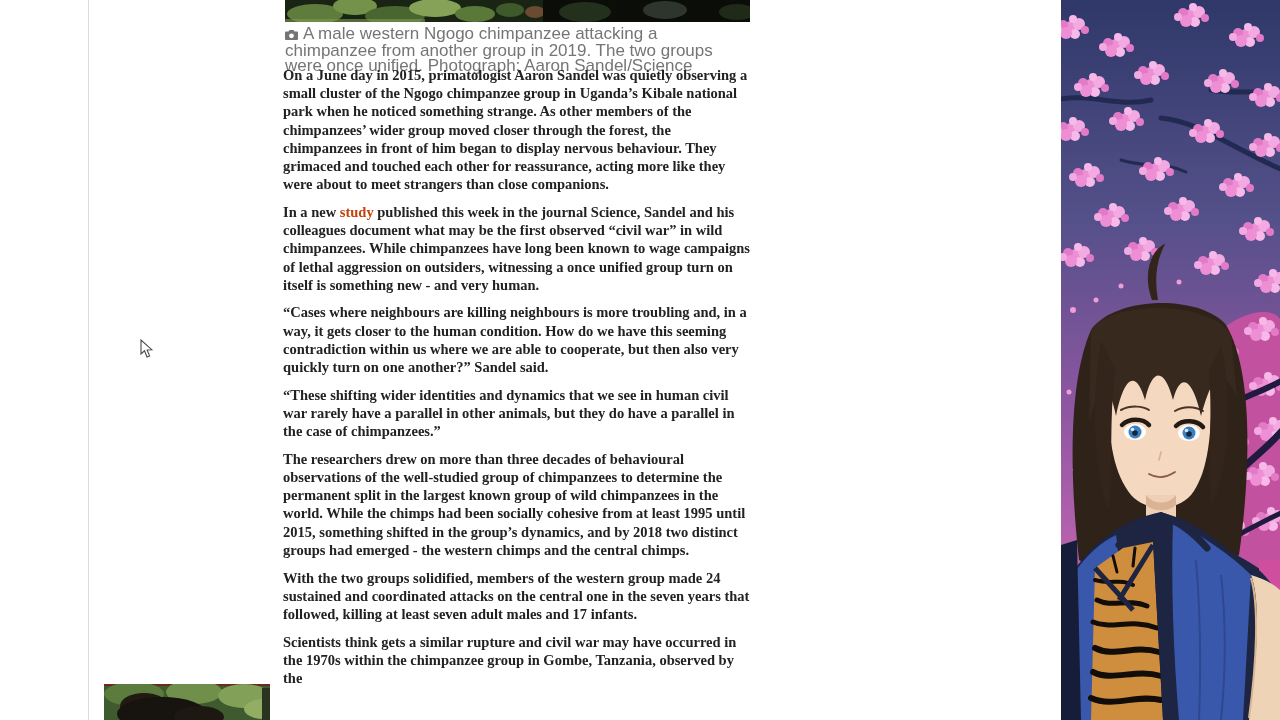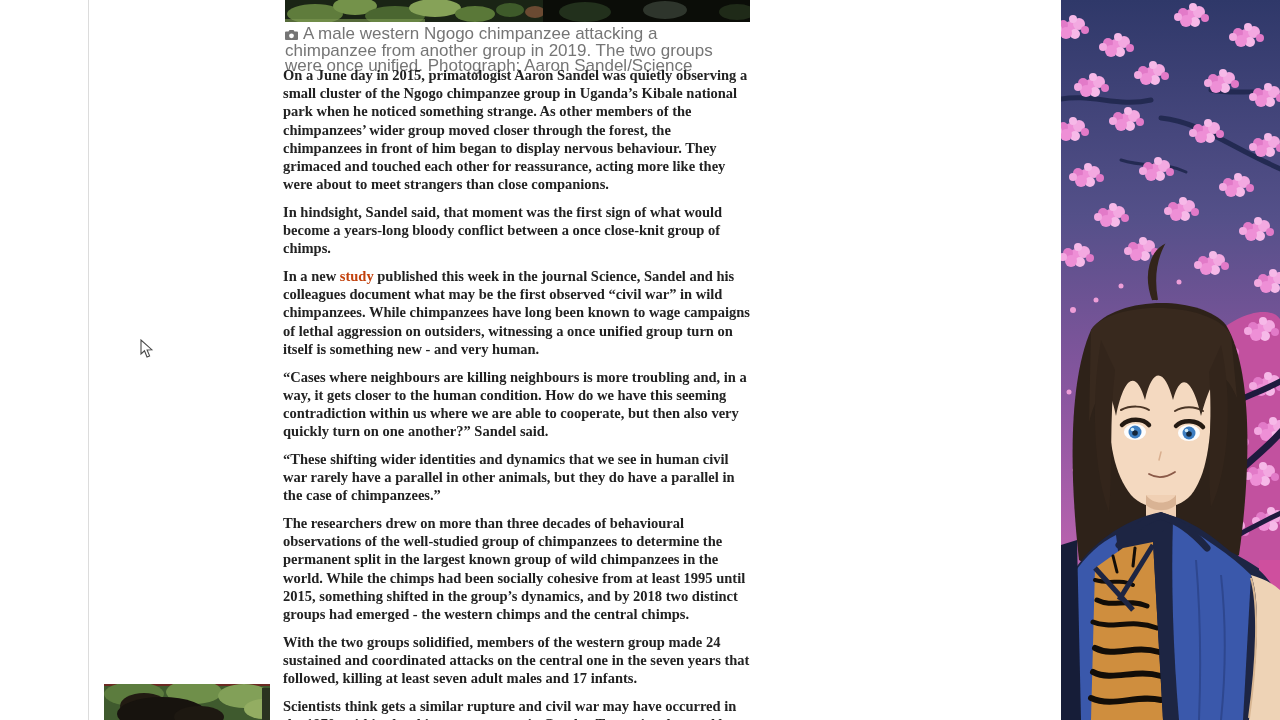--- a/index.html
+++ b/index.html
@@ -52,21 +52,20 @@
   <span class="cam">
     <svg width="13" height="10" viewBox="0 0 13 10">
       <path d="M0 2.5 a1 1 0 0 1 1-1 h2.5 L4.5 0 h4 L9.5 1.5 H12 a1 1 0 0 1 1 1 V9 a1 1 0 0 1 -1 1 H1 a1 1 0 0 1 -1-1 Z" fill="#757575"></path>
       <circle cx="6.5" cy="5.8" r="2.4" fill="#ffffff"></circle>
     </svg>
   </span><span>A male western Ngogo chimpanzee attacking a chimpanzee from another group in 2019. The two groups were once unified. Photograph: Aaron Sandel/Science</span>
 </figcaption>
 
 <main class="article-text">
   <p>On a June day in 2015, primatologist Aaron Sandel was quietly observing a small cluster of the Ngogo chimpanzee group in Uganda’s Kibale national park when he noticed something strange. As other members of the chimpanzees’ wider group moved closer through the forest, the chimpanzees in front of him began to display nervous behaviour. They grimaced and touched each other for reassurance, acting more like they were about to meet strangers than close companions.</p>
-  <p>In hindsight, Sandel said, that moment was the first sign of what would become a years-long bloody conflict between a once close-knit group of chimps.</p>
   <p><span>In a new </span><a>study</a><span> published this week in the journal Science, Sandel and his colleagues document what may be the first observed “civil war” in wild chimpanzees. While chimpanzees have long been known to wage campaigns of lethal aggression on outsiders, witnessing a once unified group turn on itself is something new - and very human.</span></p>
   <p>“Cases where neighbours are killing neighbours is more troubling and, in a way, it gets closer to the human condition. How do we have this seeming contradiction within us where we are able to cooperate, but then also very quickly turn on one another?” Sandel said.</p>
   <p>“These shifting wider identities and dynamics that we see in human civil war rarely have a parallel in other animals, but they do have a parallel in the case of chimpanzees.”</p>
   <p>The researchers drew on more than three decades of behavioural observations of the well-studied group of chimpanzees to determine the permanent split in the largest known group of wild chimpanzees in the world. While the chimps had been socially cohesive from at least 1995 until 2015, something shifted in the group’s dynamics, and by 2018 two distinct groups had emerged - the western chimps and the central chimps.</p>
   <p>With the two groups solidified, members of the western group made 24 sustained and coordinated attacks on the central one in the seven years that followed, killing at least seven adult males and 17 infants.</p>
   <p>Scientists think gets a similar rupture and civil war may have occurred in the 1970s within the chimpanzee group in Gombe, Tanzania, observed by the</p>
 </main>
 
 <figure class="thumb" style="margin:0">
   <svg width="166" height="36" viewBox="0 0 166 36">

